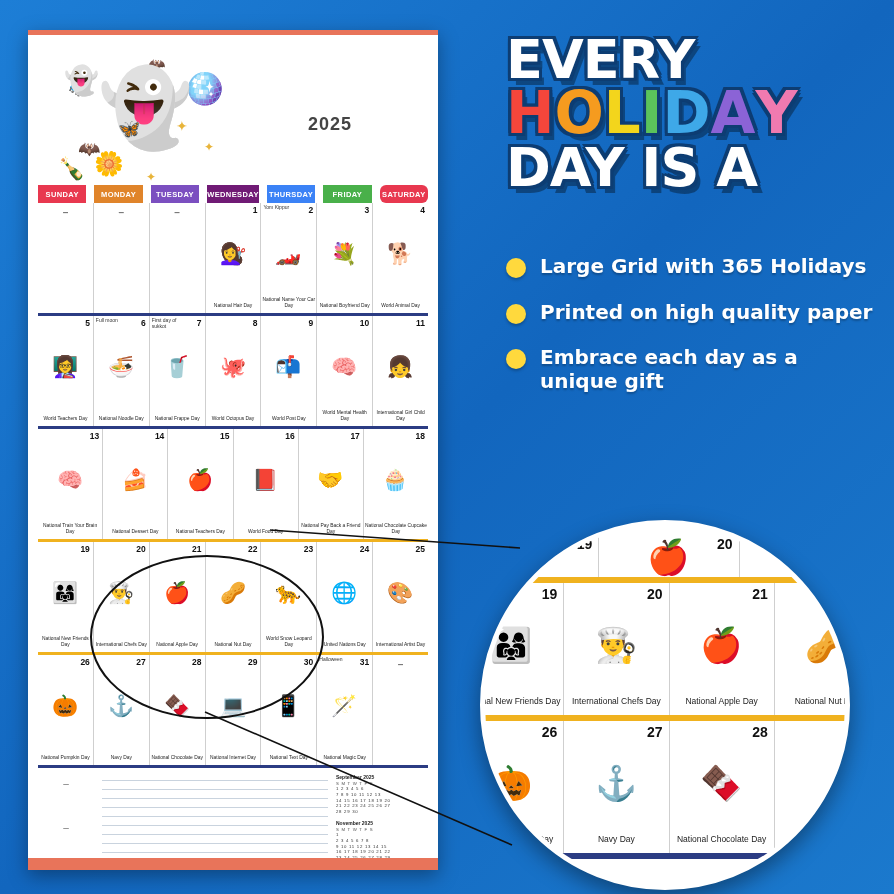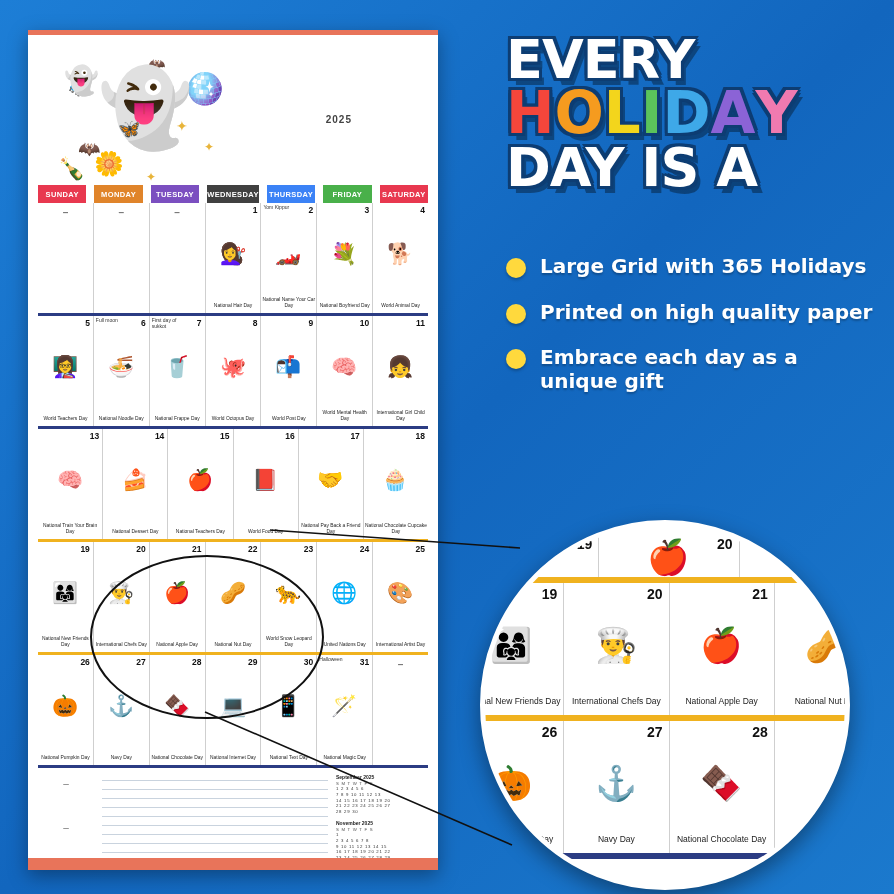--- a/index.html
+++ b/index.html
@@ -34,21 +34,21 @@
   
   .cal-header{position:relative;height:155px;}
   .month-title{
     position:absolute;right:22px;top:38px;
     font-size:38px;font-weight:bold;color:#e07d2f;letter-spacing:2px;
     font-family:"DejaVu Sans", sans-serif;
     -webkit-text-stroke:1px #b75f18;
   }
   .month-year{
     position:absolute;right:86px;top:84px;
-    font-size:10px;font-weight:bold;color:#444;letter-spacing:1px;margin-left:13px;
+    font-size:18px;font-weight:bold;color:#444;letter-spacing:1px;margin-left:13px;
   }
   .art{position:absolute;}
   .ghost-big{left:70px;top:40px;font-size:76px;line-height:1;}
   .ghost-sm{left:36px;top:34px;font-size:28px;}
   .bat1{left:50px;top:108px;font-size:18px;color:#222;}
   .bat2{left:120px;top:26px;font-size:14px;color:#222;}
   .disco{left:155px;top:38px;font-size:34px;}
   .suitcase{left:38px;top:42px;font-size:22px;}
   .bottle{left:30px;top:126px;font-size:22px;}
   .flowers{left:66px;top:120px;font-size:24px;}
@@ -177,24 +177,24 @@
       <span class="art spark1">✦</span>
       <span class="art spark2">✦</span>
       <span class="art spark3">✦</span>
       <div class="month-year">2025</div>
     </div>
 
     <div class="dow-row" id="dow-row">
         <div class="dow" style="background: rgb(232, 56, 79);">SUNDAY</div>
         <div class="dow" style="background: rgb(224, 132, 42);">MONDAY</div>
         <div class="dow" style="background: rgb(123, 79, 192);">TUESDAY</div>
-        <div class="dow" style="background: #404040;">WEDNESDAY</div>
+        <div class="dow" style="background: #701a75;">WEDNESDAY</div>
         <div class="dow" style="background: #3b82f6; text-align: right;">THURSDAY</div>
         <div class="dow" style="background: rgb(73, 176, 74);">FRIDAY</div>
-        <div class="dow" style="background: rgb(232, 56, 79);">SATURDAY</div>
+        <div class="dow" style="background: rgb(232, 56, 79); border-radius: 6px;">SATURDAY</div>
       </div>
 
     <div class="weeks" id="weeks">
         <div class="week">
           <div class="week-cells">
             <div class="cell">
               <div class="daynum dash">–</div>
             </div>
             <div class="cell">
               <div class="daynum dash">–</div>

